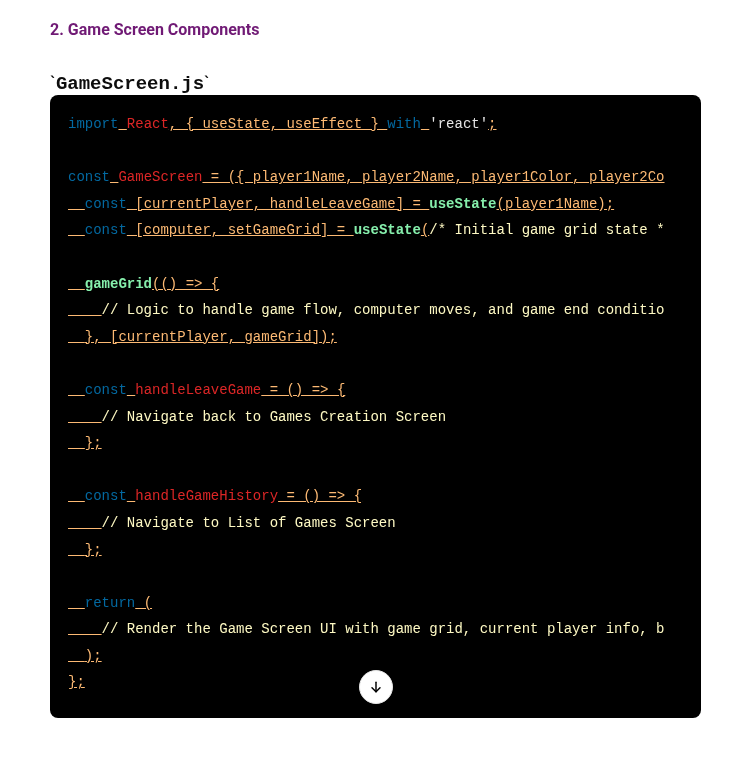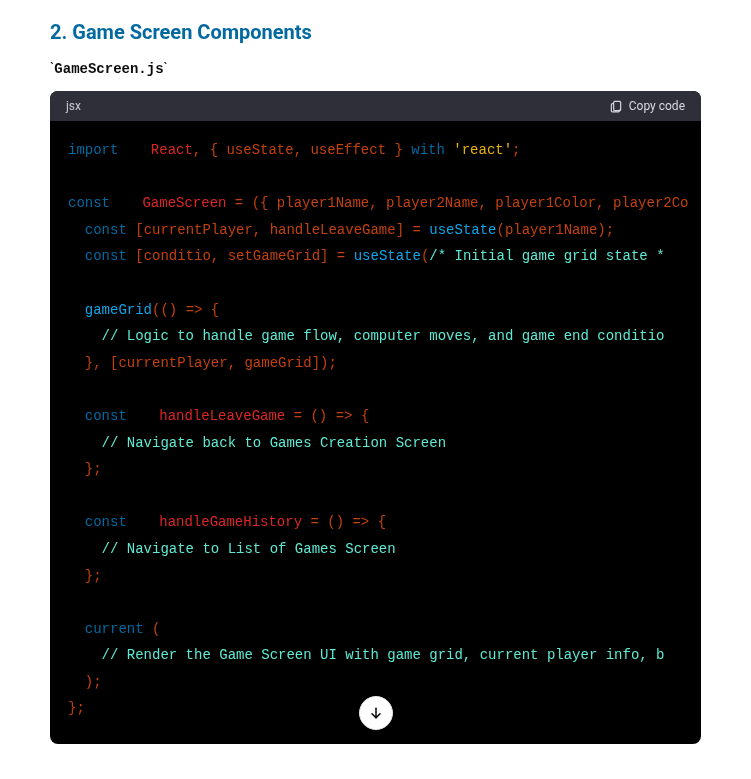--- a/index.html
+++ b/index.html
@@ -4,29 +4,28 @@
   <style>
     * { margin: 0; padding: 0; box-sizing: border-box; }
     body {
       font-family: -apple-system, BlinkMacSystemFont, "Segoe UI", Roboto, Helvetica, Arial, sans-serif;
       background: #ffffff;
       width: 751px;
       padding: 20px 50px 0 50px;
       color: #111;
     }
     .section-heading {
-      font-size: 20px;
+      font-size: 16px;
       font-weight: 700;
-      color: #0369a1;
-      margin-bottom: 16px;
+      color: #701a75;
+      margin-bottom: 32px;
     }
     .filename-wrap {
-      font-size: 14px;
+      font-size: 19px;
       color: #0d0d0d;
-      margin-bottom: 14px;
     }
     .filename-wrap code {
       font-family: ui-monospace, "SFMono-Regular", Consolas, "Liberation Mono", Menlo, monospace;
       font-weight: 600;
     }
     .code-block {
       background: #000000;
       border-radius: 8px;
       overflow: hidden;
       position: relative;
@@ -58,25 +57,25 @@
     .code-body {
       padding: 16px 18px 22px 18px;
       font-family: ui-monospace, "SFMono-Regular", Consolas, "Liberation Mono", Menlo, monospace;
       font-size: 14px;
       line-height: 1.9;
       color: #ffffff;
       white-space: pre;
       overflow: hidden;
     }
     .tok-kw { color: #0369a1; }      
-    .tok-def { color: #dc2626; margin-left: 24px; }     
-    .tok-fn  { color: #0ea5e9; }     
-    .tok-str { color: #eab308; }     
-    .tok-com { color: #5eead4; }     
-    .tok-pl  { color: #c2410c; }     
+    .tok-def { color: #dc2626; }     
+    .tok-fn  { color: #86efac; font-weight: bold; }     
+    .tok-str { color: #e5e5e5; }     
+    .tok-com { color: #fef9c3; }     
+    .tok-pl  { color: #fdba74; text-decoration: underline; }     
     .scroll-fab {
       position: absolute;
       bottom: 14px;
       left: 50%;
       transform: translateX(-50%);
       width: 34px;
       height: 34px;
       background: #ffffff;
       border-radius: 50%;
       display: flex;
@@ -92,49 +91,39 @@
 <body>
 
 <h3 class="section-heading">2. Game Screen Components</h3>
 
 <p class="filename-wrap">
   <span>`</span><code>GameScreen.js</code><span>`</span>
 </p>
 
 <div class="wrap">
   <div class="code-block">
-    <div class="code-header">
-      <span class="code-lang">jsx</span>
-      <button class="copy-btn">
-        <svg viewBox="0 0 24 24" stroke-width="2">
-          <rect x="8" y="4" width="12" height="16" rx="2"></rect>
-          <path d="M8 8H6a2 2 0 0 0-2 2v10a2 2 0 0 0 2 2h10a2 2 0 0 0 2-2v-2"></path>
-        </svg>
-        <span>Copy code</span>
-      </button>
-    </div>
     <div class="code-body"><span class="tok-kw">import</span><span class="tok-pl"> </span><span class="tok-def">React</span><span class="tok-pl">, { useState, useEffect } </span><span class="tok-kw">with</span><span class="tok-pl"> </span><span class="tok-str">'react'</span><span class="tok-pl">;</span>
 
 <span class="tok-kw">const</span><span class="tok-pl"> </span><span class="tok-def">GameScreen</span><span class="tok-pl"> = ({ player1Name, player2Name, player1Color, player2Co</span>
 <span class="tok-pl">  </span><span class="tok-kw">const</span><span class="tok-pl"> [currentPlayer, handleLeaveGame] = </span><span class="tok-fn">useState</span><span class="tok-pl">(player1Name);</span>
-<span class="tok-pl">  </span><span class="tok-kw">const</span><span class="tok-pl"> [conditio, setGameGrid] = </span><span class="tok-fn">useState</span><span class="tok-pl">(</span><span class="tok-com">/* Initial game grid state *</span>
+<span class="tok-pl">  </span><span class="tok-kw">const</span><span class="tok-pl"> [computer, setGameGrid] = </span><span class="tok-fn">useState</span><span class="tok-pl">(</span><span class="tok-com">/* Initial game grid state *</span>
 
 <span class="tok-pl">  </span><span class="tok-fn">gameGrid</span><span class="tok-pl">(() =&gt; {</span>
 <span class="tok-pl">    </span><span class="tok-com">// Logic to handle game flow, computer moves, and game end conditio</span>
 <span class="tok-pl">  </span><span class="tok-pl">}, [currentPlayer, gameGrid]);</span>
 
 <span class="tok-pl">  </span><span class="tok-kw">const</span><span class="tok-pl"> </span><span class="tok-def">handleLeaveGame</span><span class="tok-pl"> = () =&gt; {</span>
 <span class="tok-pl">    </span><span class="tok-com">// Navigate back to Games Creation Screen</span>
 <span class="tok-pl">  </span><span class="tok-pl">};</span>
 
 <span class="tok-pl">  </span><span class="tok-kw">const</span><span class="tok-pl"> </span><span class="tok-def">handleGameHistory</span><span class="tok-pl"> = () =&gt; {</span>
 <span class="tok-pl">    </span><span class="tok-com">// Navigate to List of Games Screen</span>
 <span class="tok-pl">  </span><span class="tok-pl">};</span>
 
-<span class="tok-pl">  </span><span class="tok-kw">current</span><span class="tok-pl"> (</span>
+<span class="tok-pl">  </span><span class="tok-kw">return</span><span class="tok-pl"> (</span>
 <span class="tok-pl">    </span><span class="tok-com">// Render the Game Screen UI with game grid, current player info, b</span>
 <span class="tok-pl">  </span><span class="tok-pl">);</span>
 <span class="tok-pl">};</span></div>
   </div>
 
   <button class="scroll-fab">
     <svg viewBox="0 0 24 24" stroke-width="2.2" stroke-linecap="round" stroke-linejoin="round">
       <line x1="12" y1="5" x2="12" y2="19"></line>
       <polyline points="6 13 12 19 18 13"></polyline>
     </svg>

